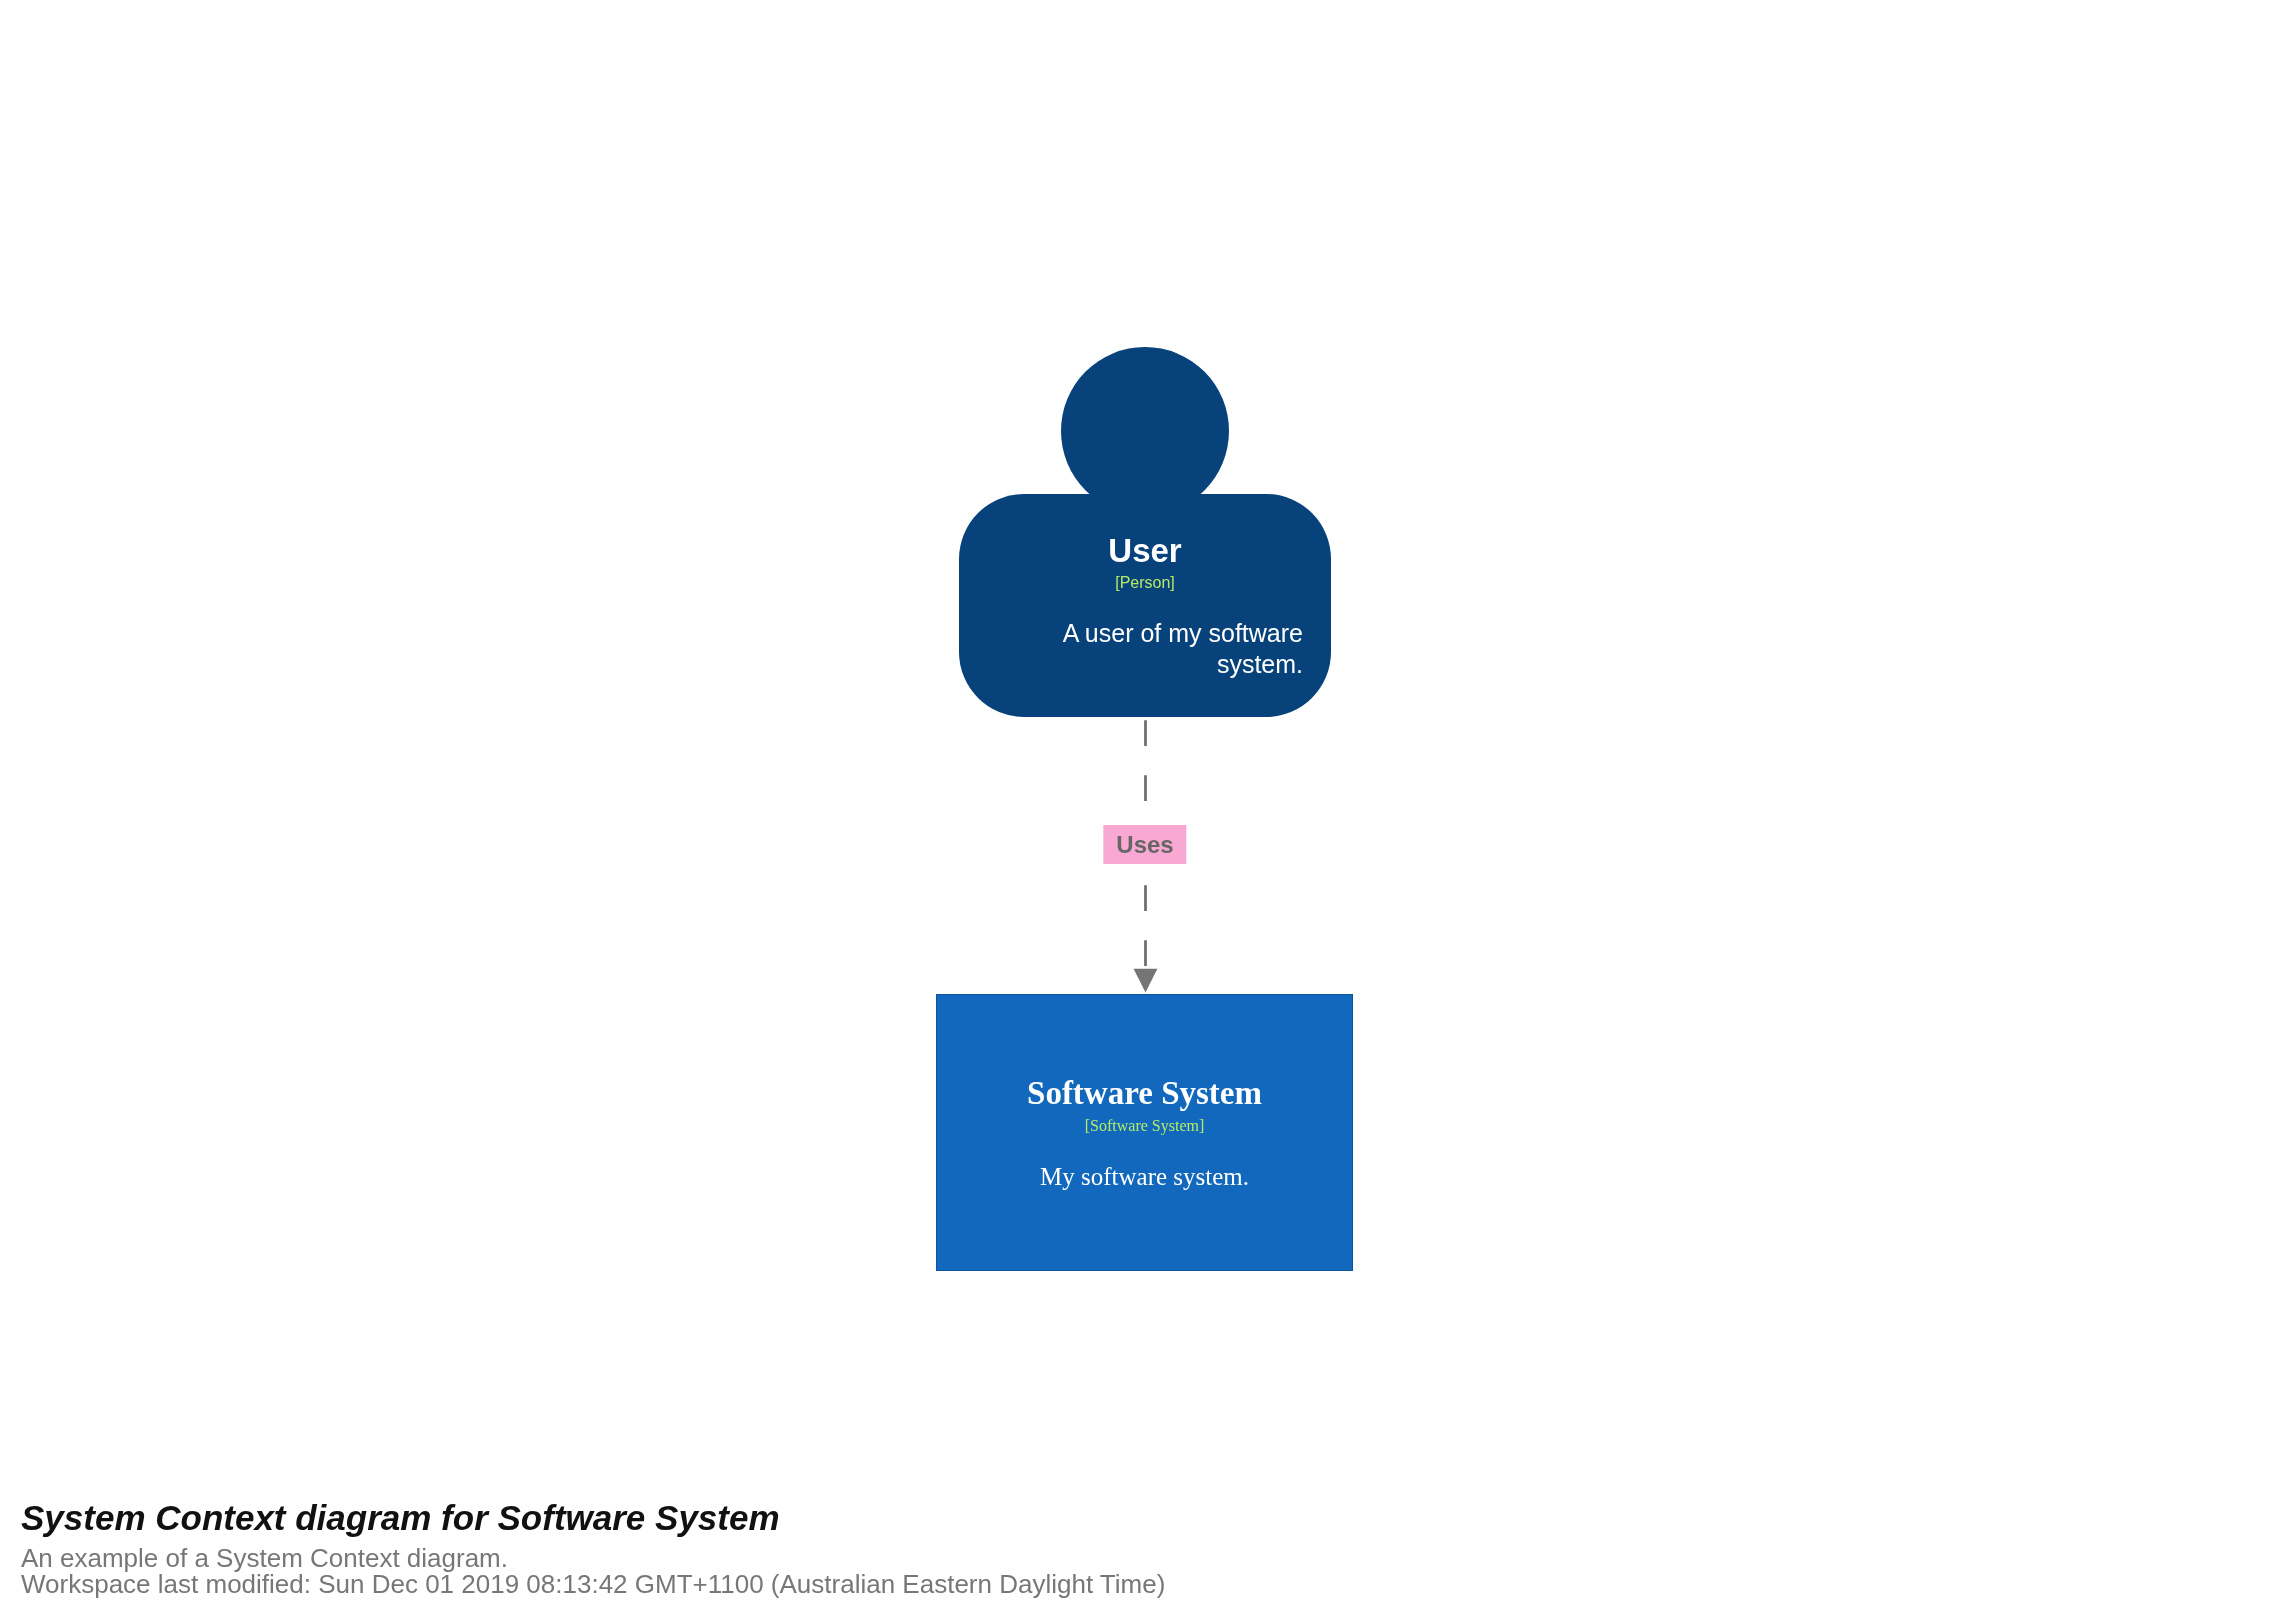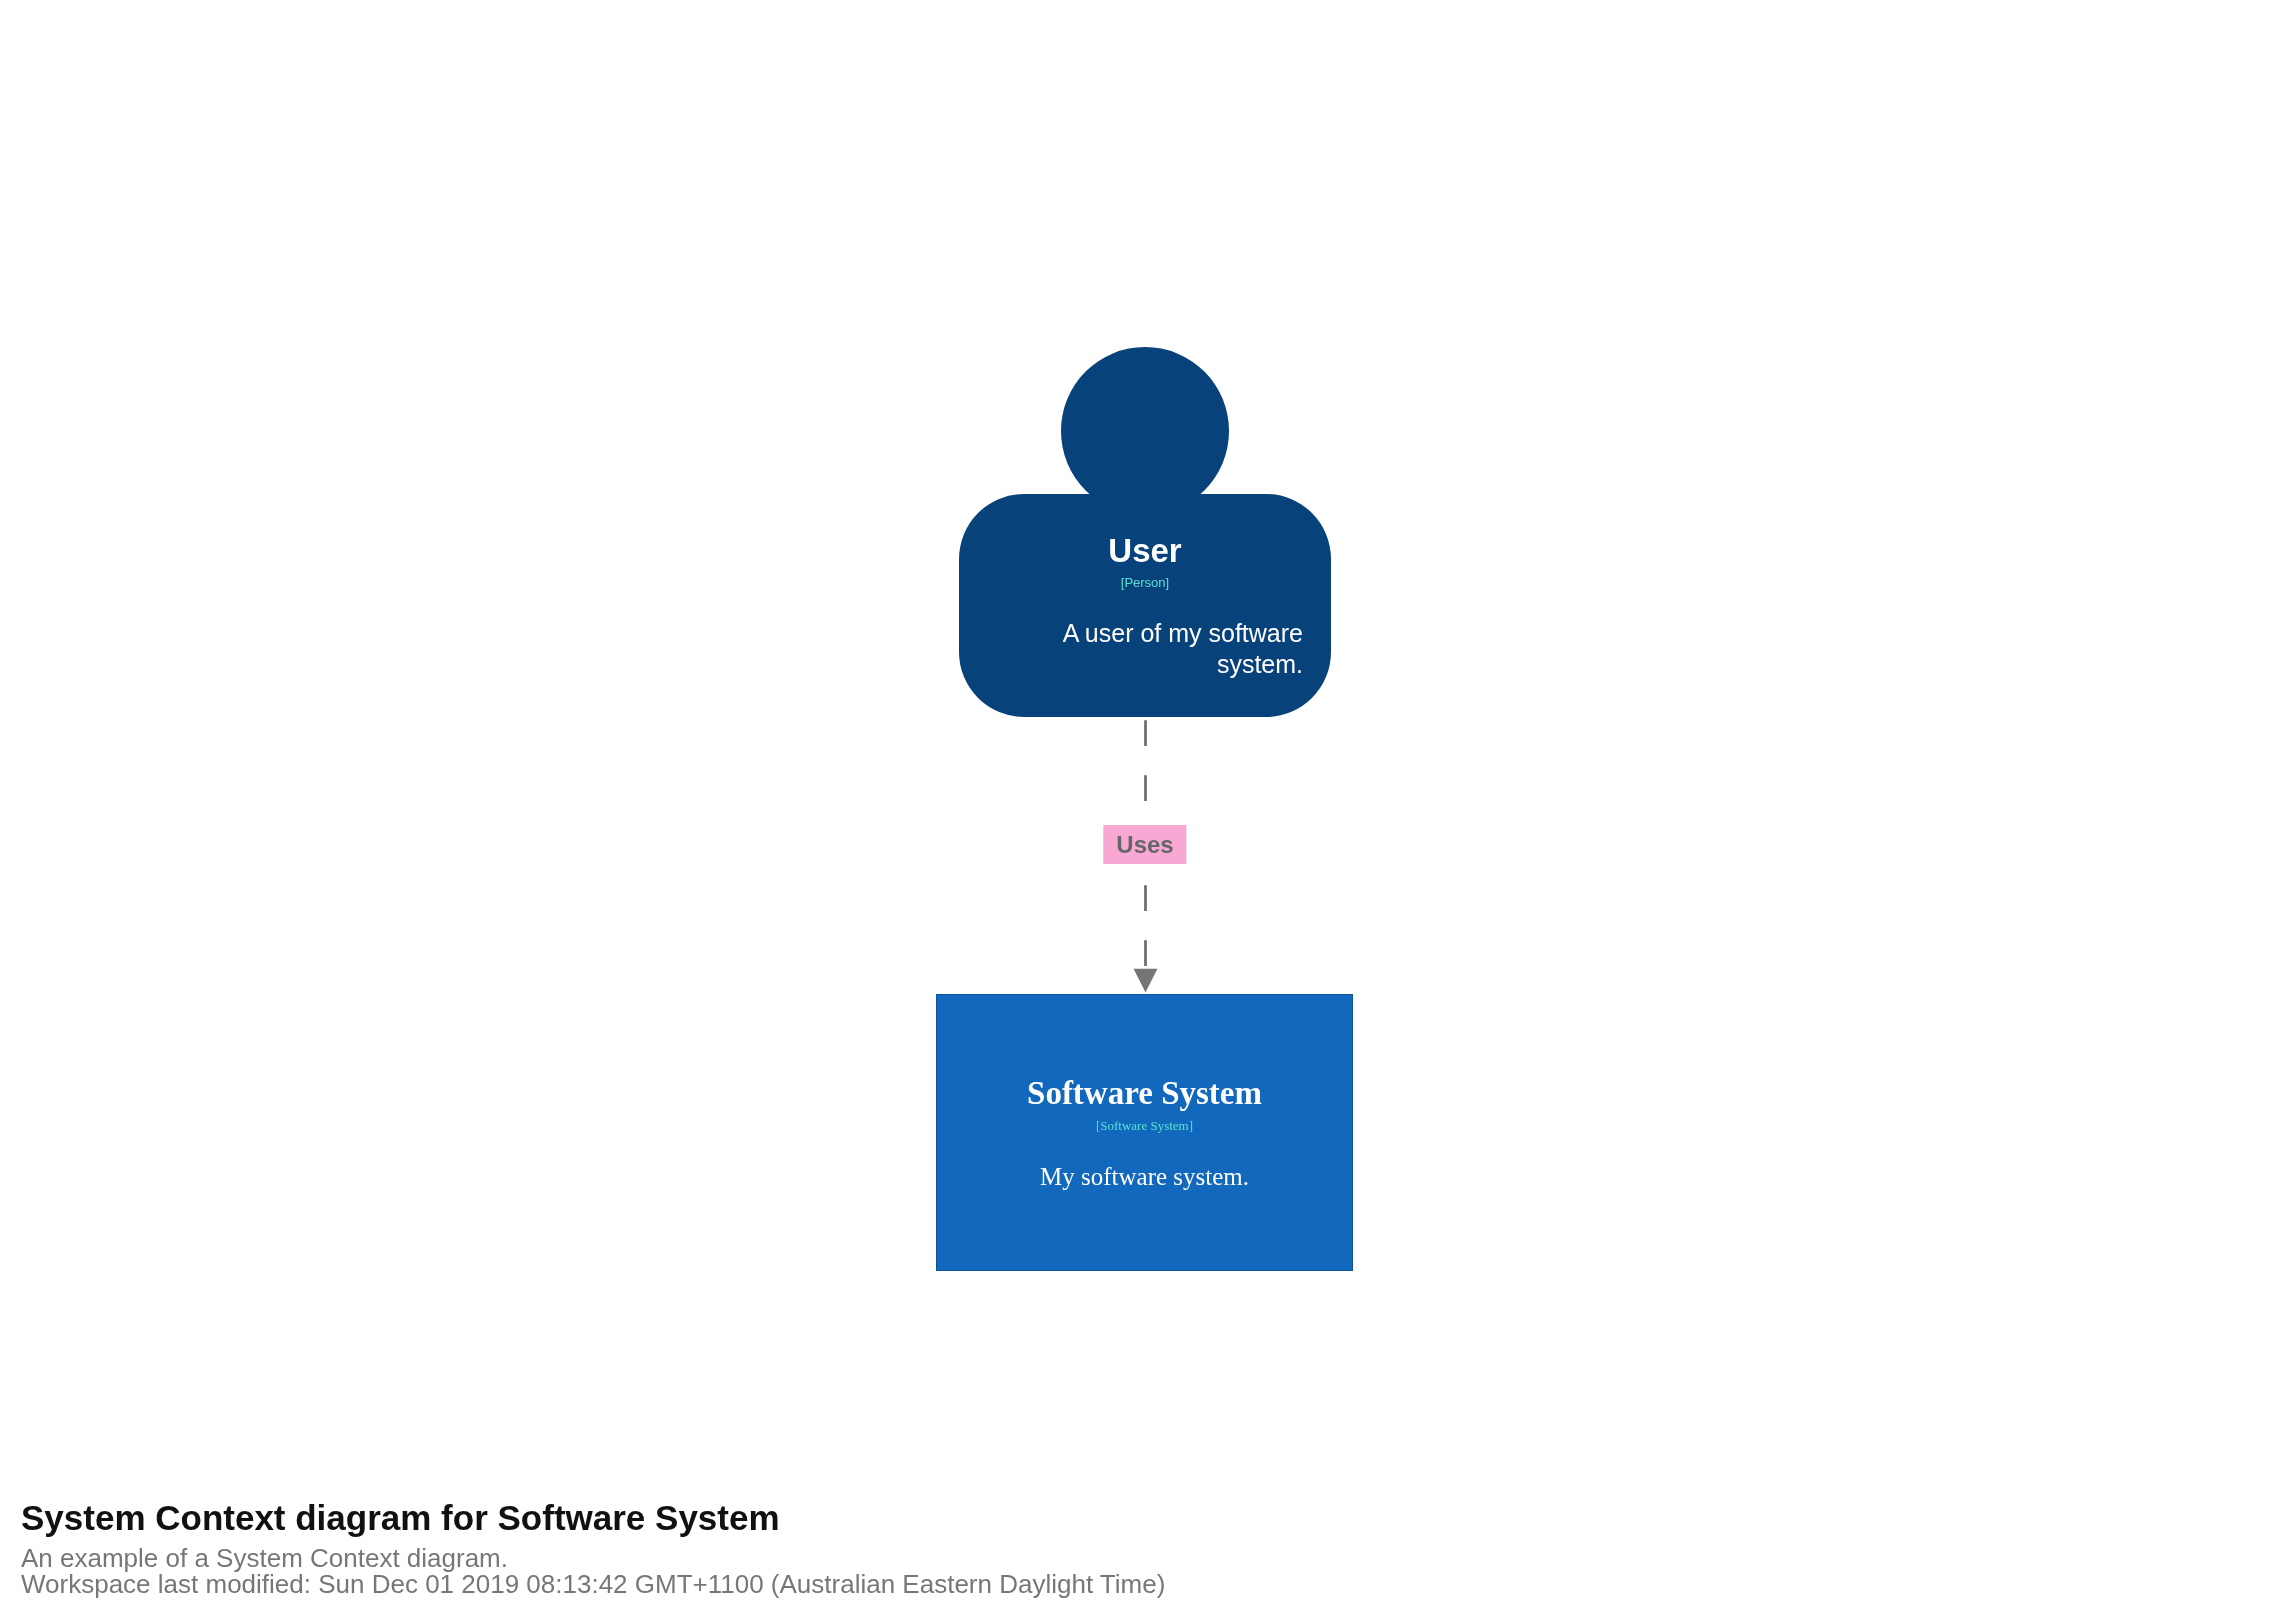--- a/index.html
+++ b/index.html
@@ -36,22 +36,22 @@
     box-sizing: border-box;
     padding: 0 28px;
   }
   .el-name {
     color: #ffffff;
     font-size: 33px;
     font-weight: 700;
     line-height: 39px;
   }
   .el-meta {
-    color: #5eead4;
-    font-size: 13px;
+    color: #bef264;
+    font-size: 16px;
     line-height: 26px;
     opacity: 0.95;
   }
   .el-desc {
     color: #ffffff;
     font-size: 25px;
     line-height: 31px;
     margin-top: 22px;
     text-align: right;
   }
@@ -90,20 +90,21 @@
   .footer {
     position: absolute;
     left: 21px; top: 1493px;
   }
   .footer h1 {
     margin: 0;
     font-size: 35px;
     font-weight: 700;
     line-height: 42px;
     color: #111111;
+    font-style: italic;
   }
   .footer p {
     margin: 0;
     font-size: 26px;
     line-height: 26px;
     color: #777777;
   }
   .footer p.first {
     margin-top: 5.5px;
   }

